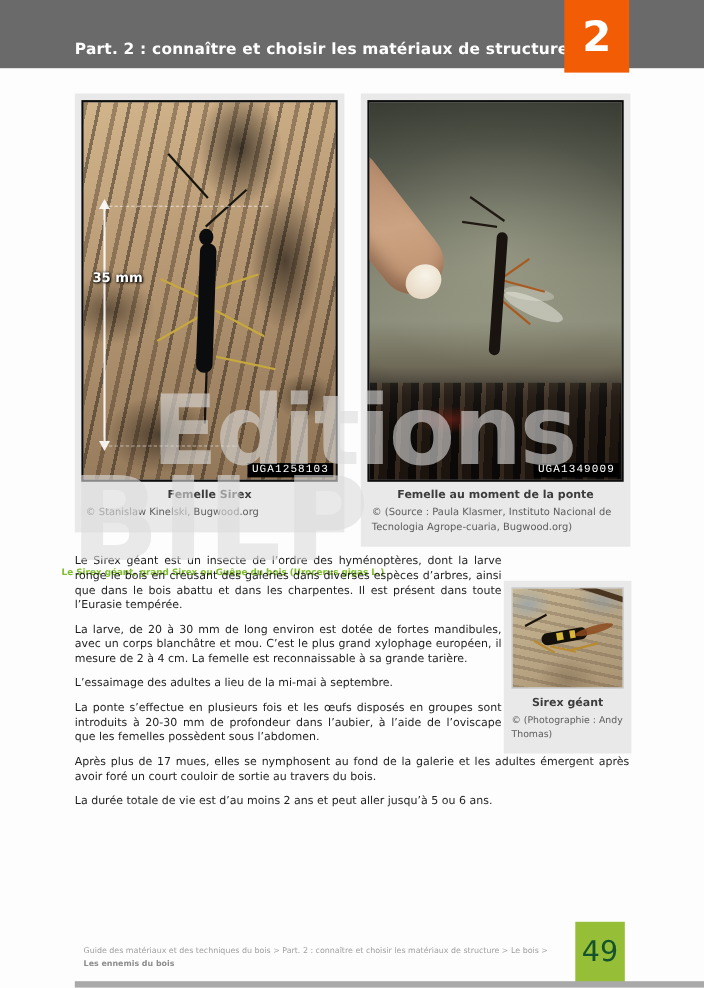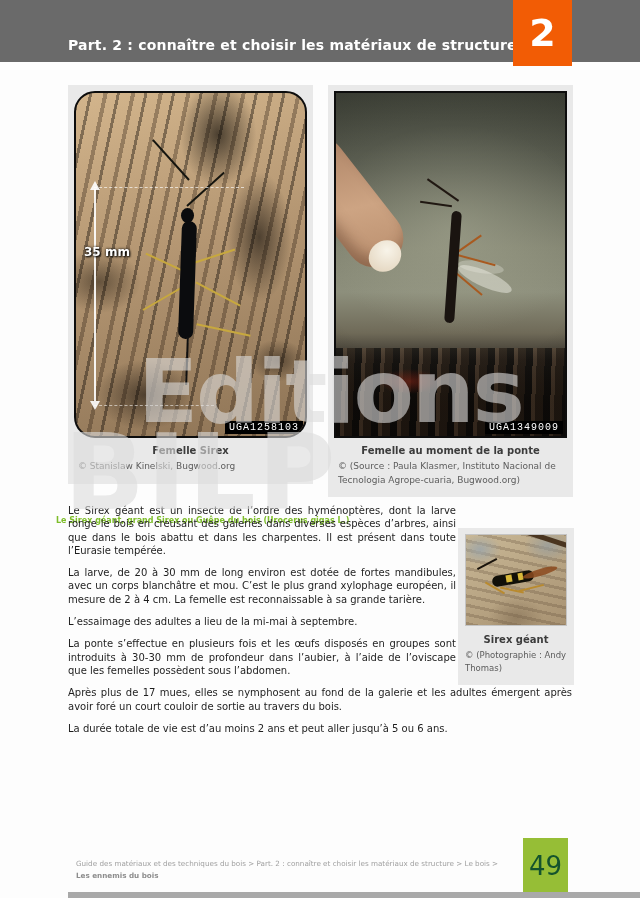--- a/index.html
+++ b/index.html
@@ -29,21 +29,20 @@
   
   .photo-left{
     background:
       radial-gradient(55px 75px at 62% 12%, rgba(10,8,5,.65), transparent 70%),
       radial-gradient(45px 90px at 80% 42%, rgba(12,9,6,.6), transparent 72%),
       radial-gradient(60px 45px at 10% 55%, rgba(25,18,10,.5), transparent 70%),
       radial-gradient(70px 50px at 30% 88%, rgba(15,10,6,.55), transparent 70%),
       radial-gradient(40px 30px at 88% 78%, rgba(20,14,8,.5), transparent 70%),
       repeating-linear-gradient(102deg, rgba(50,35,22,.35) 0 4px, transparent 4px 13px, rgba(15,10,6,.4) 13px 16px, transparent 16px 27px),
       linear-gradient(165deg,#d3b58c,#b49672 45%,#8d7355);
-    border-radius: 21px;
   }
   .shape{position:absolute;}
   .ins-body{left:104px;top:128px;width:15px;height:118px;background:#0b0c0e;border-radius:8px;transform:rotate(2deg);}
   .ins-head{left:105px;top:115px;width:13px;height:15px;background:#0b0c0e;border-radius:50%;}
   .ant{height:2px;background:#15150f;}
   .ant-l{left:59px;top:86px;width:54px;transform:rotate(48deg);transform-origin:right center;}
   .ant-r{left:111px;top:112px;width:50px;transform:rotate(-42deg);transform-origin:left center;}
   .leg{height:2px;background:#c7a83e;}
   .leg1{left:68px;top:168px;width:40px;transform:rotate(25deg);}
   .leg2{left:118px;top:162px;width:42px;transform:rotate(-18deg);}
@@ -179,21 +178,21 @@
 </div>
 
 <div class="wm wm-editions">Editions</div>
 <div class="wm wm-bilp">BILP</div>
 
 <div class="article-heading">Le Sirex géant, grand Sirex ou Guêpe du bois (Urocerus gigas L.)</div>
 <div class="article">
   <p class="narrow">Le Sirex géant est un insecte de l’ordre des hyménoptères, dont la larve ronge le bois en creusant des galeries dans diverses espèces d’arbres, ainsi que dans le bois abattu et dans les charpentes. Il est présent dans toute l’Eurasie tempérée.</p>
   <p class="narrow">La larve, de 20 à 30 mm de long environ est dotée de fortes mandibules, avec un corps blanchâtre et mou. C’est le plus grand xylophage européen, il mesure de 2 à 4 cm. La femelle est reconnaissable à sa grande tarière.</p>
   <p class="narrow">L’essaimage des adultes a lieu de la mi-mai à septembre.</p>
-  <p class="narrow">La ponte s’effectue en plusieurs fois et les œufs disposés en groupes sont introduits à 30-30 mm de profondeur dans l’aubier, à l’aide de l’oviscape que les femelles possèdent sous l’abdomen.</p>
+  <p class="narrow">La ponte s’effectue en plusieurs fois et les œufs disposés en groupes sont introduits à 20-30 mm de profondeur dans l’aubier, à l’aide de l’oviscape que les femelles possèdent sous l’abdomen.</p>
   <p>Après plus de 17 mues, elles se nymphosent au fond de la galerie et les adultes émergent après avoir foré un court couloir de sortie au travers du bois.</p>
   <p>La durée totale de vie est d’au moins 2 ans et peut aller jusqu’à 5 ou 6 ans.</p>
 </div>
 
 <div class="fig fig-sidebar">
   <div class="photo-side">
     <div class="shape twig"></div>
     <div class="shape side-ant"></div>
     <div class="shape side-leg sleg1"></div>
     <div class="shape side-leg sleg2"></div>

